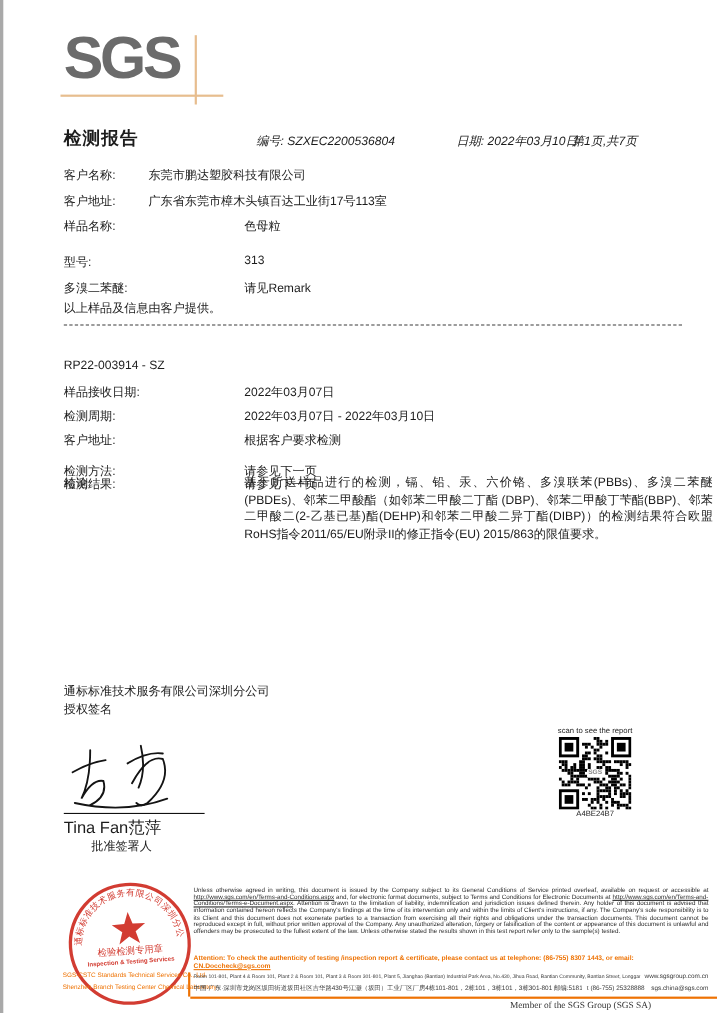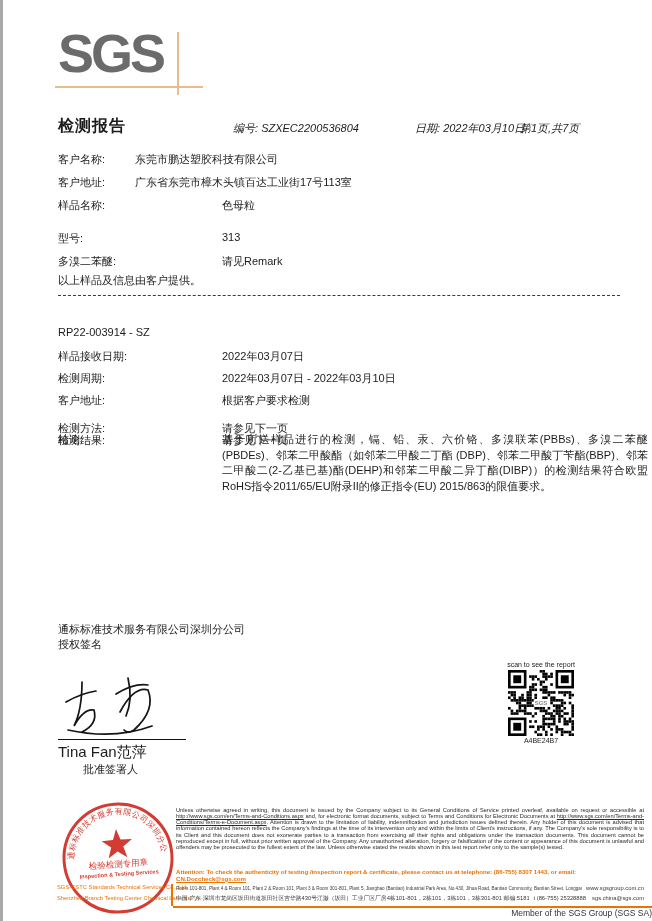--- a/index.html
+++ b/index.html
@@ -60,21 +60,21 @@
   .attn .u{text-decoration:underline;}
   .addr{position:absolute;left:176px;top:885px;width:468px;color:#3a3a3a;}
   .addr-row{display:flex;align-items:baseline;white-space:nowrap;}
   .addr-en{font-size:4.6px;flex:1;overflow:hidden;}
   .addr-web{font-size:5.8px;margin-left:4px;}
   .addr-cn{font-size:5.8px;flex:1;overflow:hidden;margin-top:2.5px;}
   .addr-phone{font-size:5.8px;margin-left:4px;}
   .addr-mail{font-size:5.8px;margin-left:6px;}
   .foot-vtick{position:absolute;left:171px;top:884px;width:2px;height:22px;background:var(--orange);}
   .foot-rule{position:absolute;left:173px;top:906px;width:479px;height:2px;background:var(--orange);}
-  .member{position:absolute;left:0;top:908px;width:652px;text-align:right;font-size:8.5px;color:#333;}
+  .member{position:absolute;left:0;top:908px;width:592px;text-align:right;font-size:8.5px;color:#333;font-family:Liberation Serif, serif;}
 </style>
 </head>
 <body>
 
 <div class="page">
   <div class="left-edge"></div>
 
   <div class="logo">SGS</div>
   <div class="logo-hline"></div>
   <div class="logo-vline"></div>

